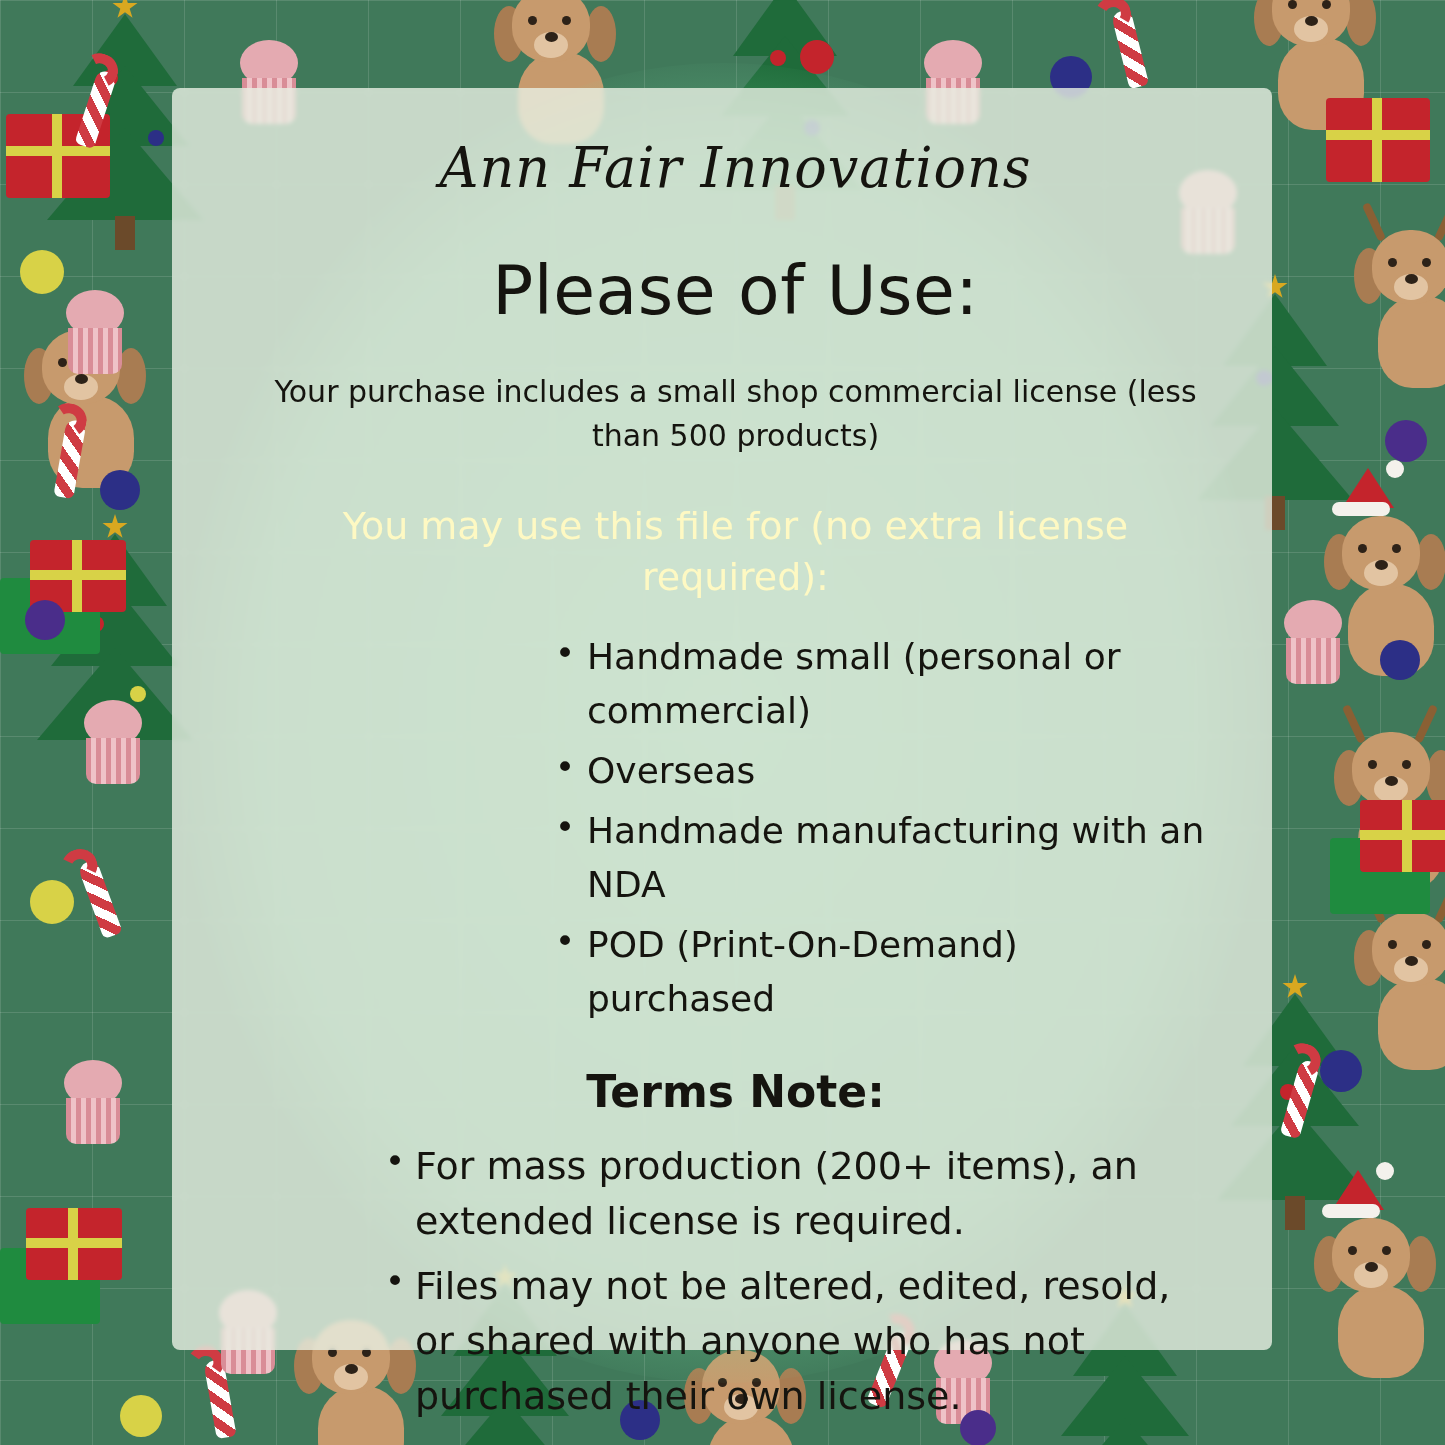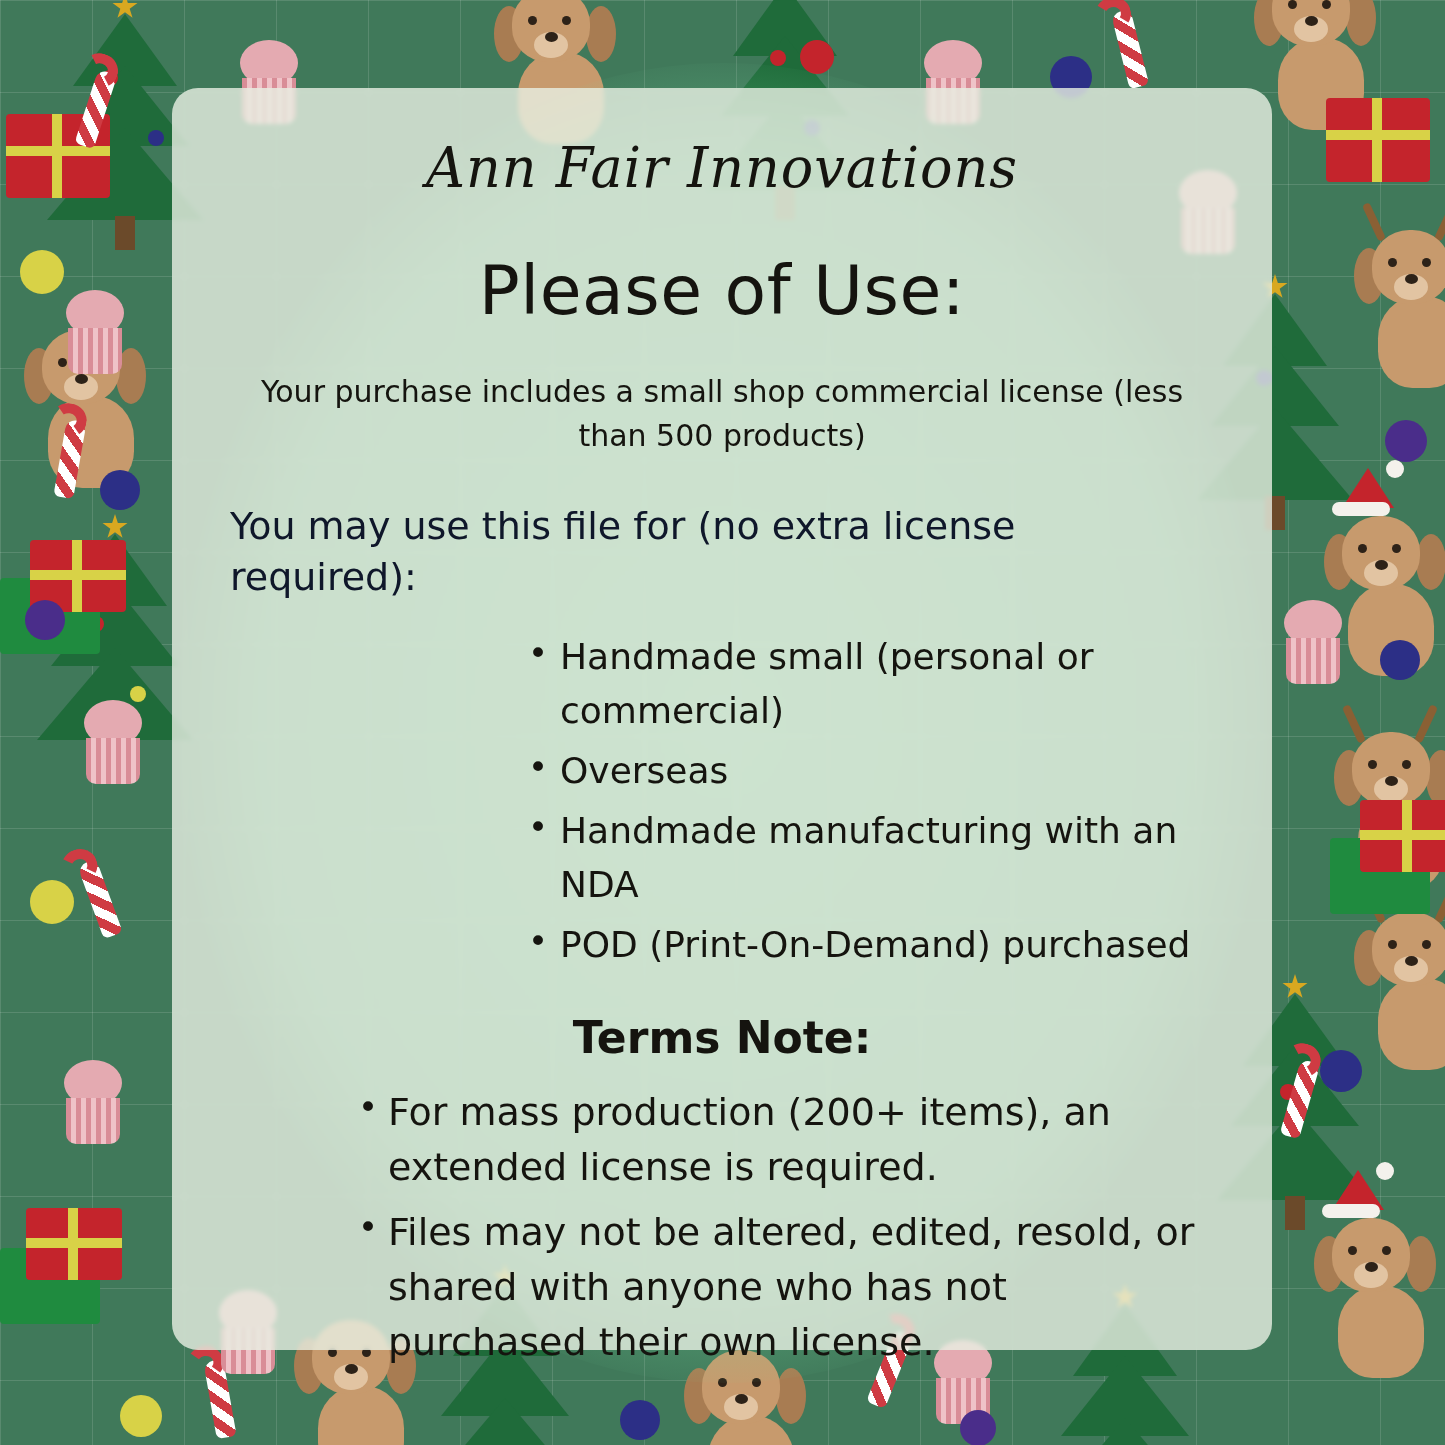--- a/index.html
+++ b/index.html
@@ -192,23 +192,23 @@
     pointer-events: none;
   }
 
   #card {
     position: absolute;
     left: 172px;
     top: 88px;
     width: 1100px;
     height: 1262px;
     background: rgba(233, 240, 228, 0.80);
-    border-radius: 26px;
+    border-radius: 8px;
     box-sizing: border-box;
-    padding: 38px 58px 30px 58px;
+    padding: 38px 58px 30px 85px;
     color: #16150f;
     backdrop-filter: blur(2px);
   }
 
   #brand {
     text-align: center;
     font-family: "DejaVu Serif", serif;
     font-style: italic;
     font-size: 54px;
     letter-spacing: 1px;
@@ -229,25 +229,25 @@
 
   .lead {
     text-align: center;
     font-size: 30px;
     line-height: 1.45;
     margin: 0 6px 44px 6px;
     color: #15140f;
   }
 
   .subhead {
-    text-align: left;
+    text-align: center;
     font-size: 38px;
     line-height: 1.35;
     margin: 12px 0 26px 0;
-    color: #0f172a;
+    color: #fef9c3;
   }
 
   ul.usage {
     margin: 0 0 6px 0;
     padding-left: 330px;
     list-style: none;
   }
   ul.usage li {
     position: relative;
     font-size: 36px;

